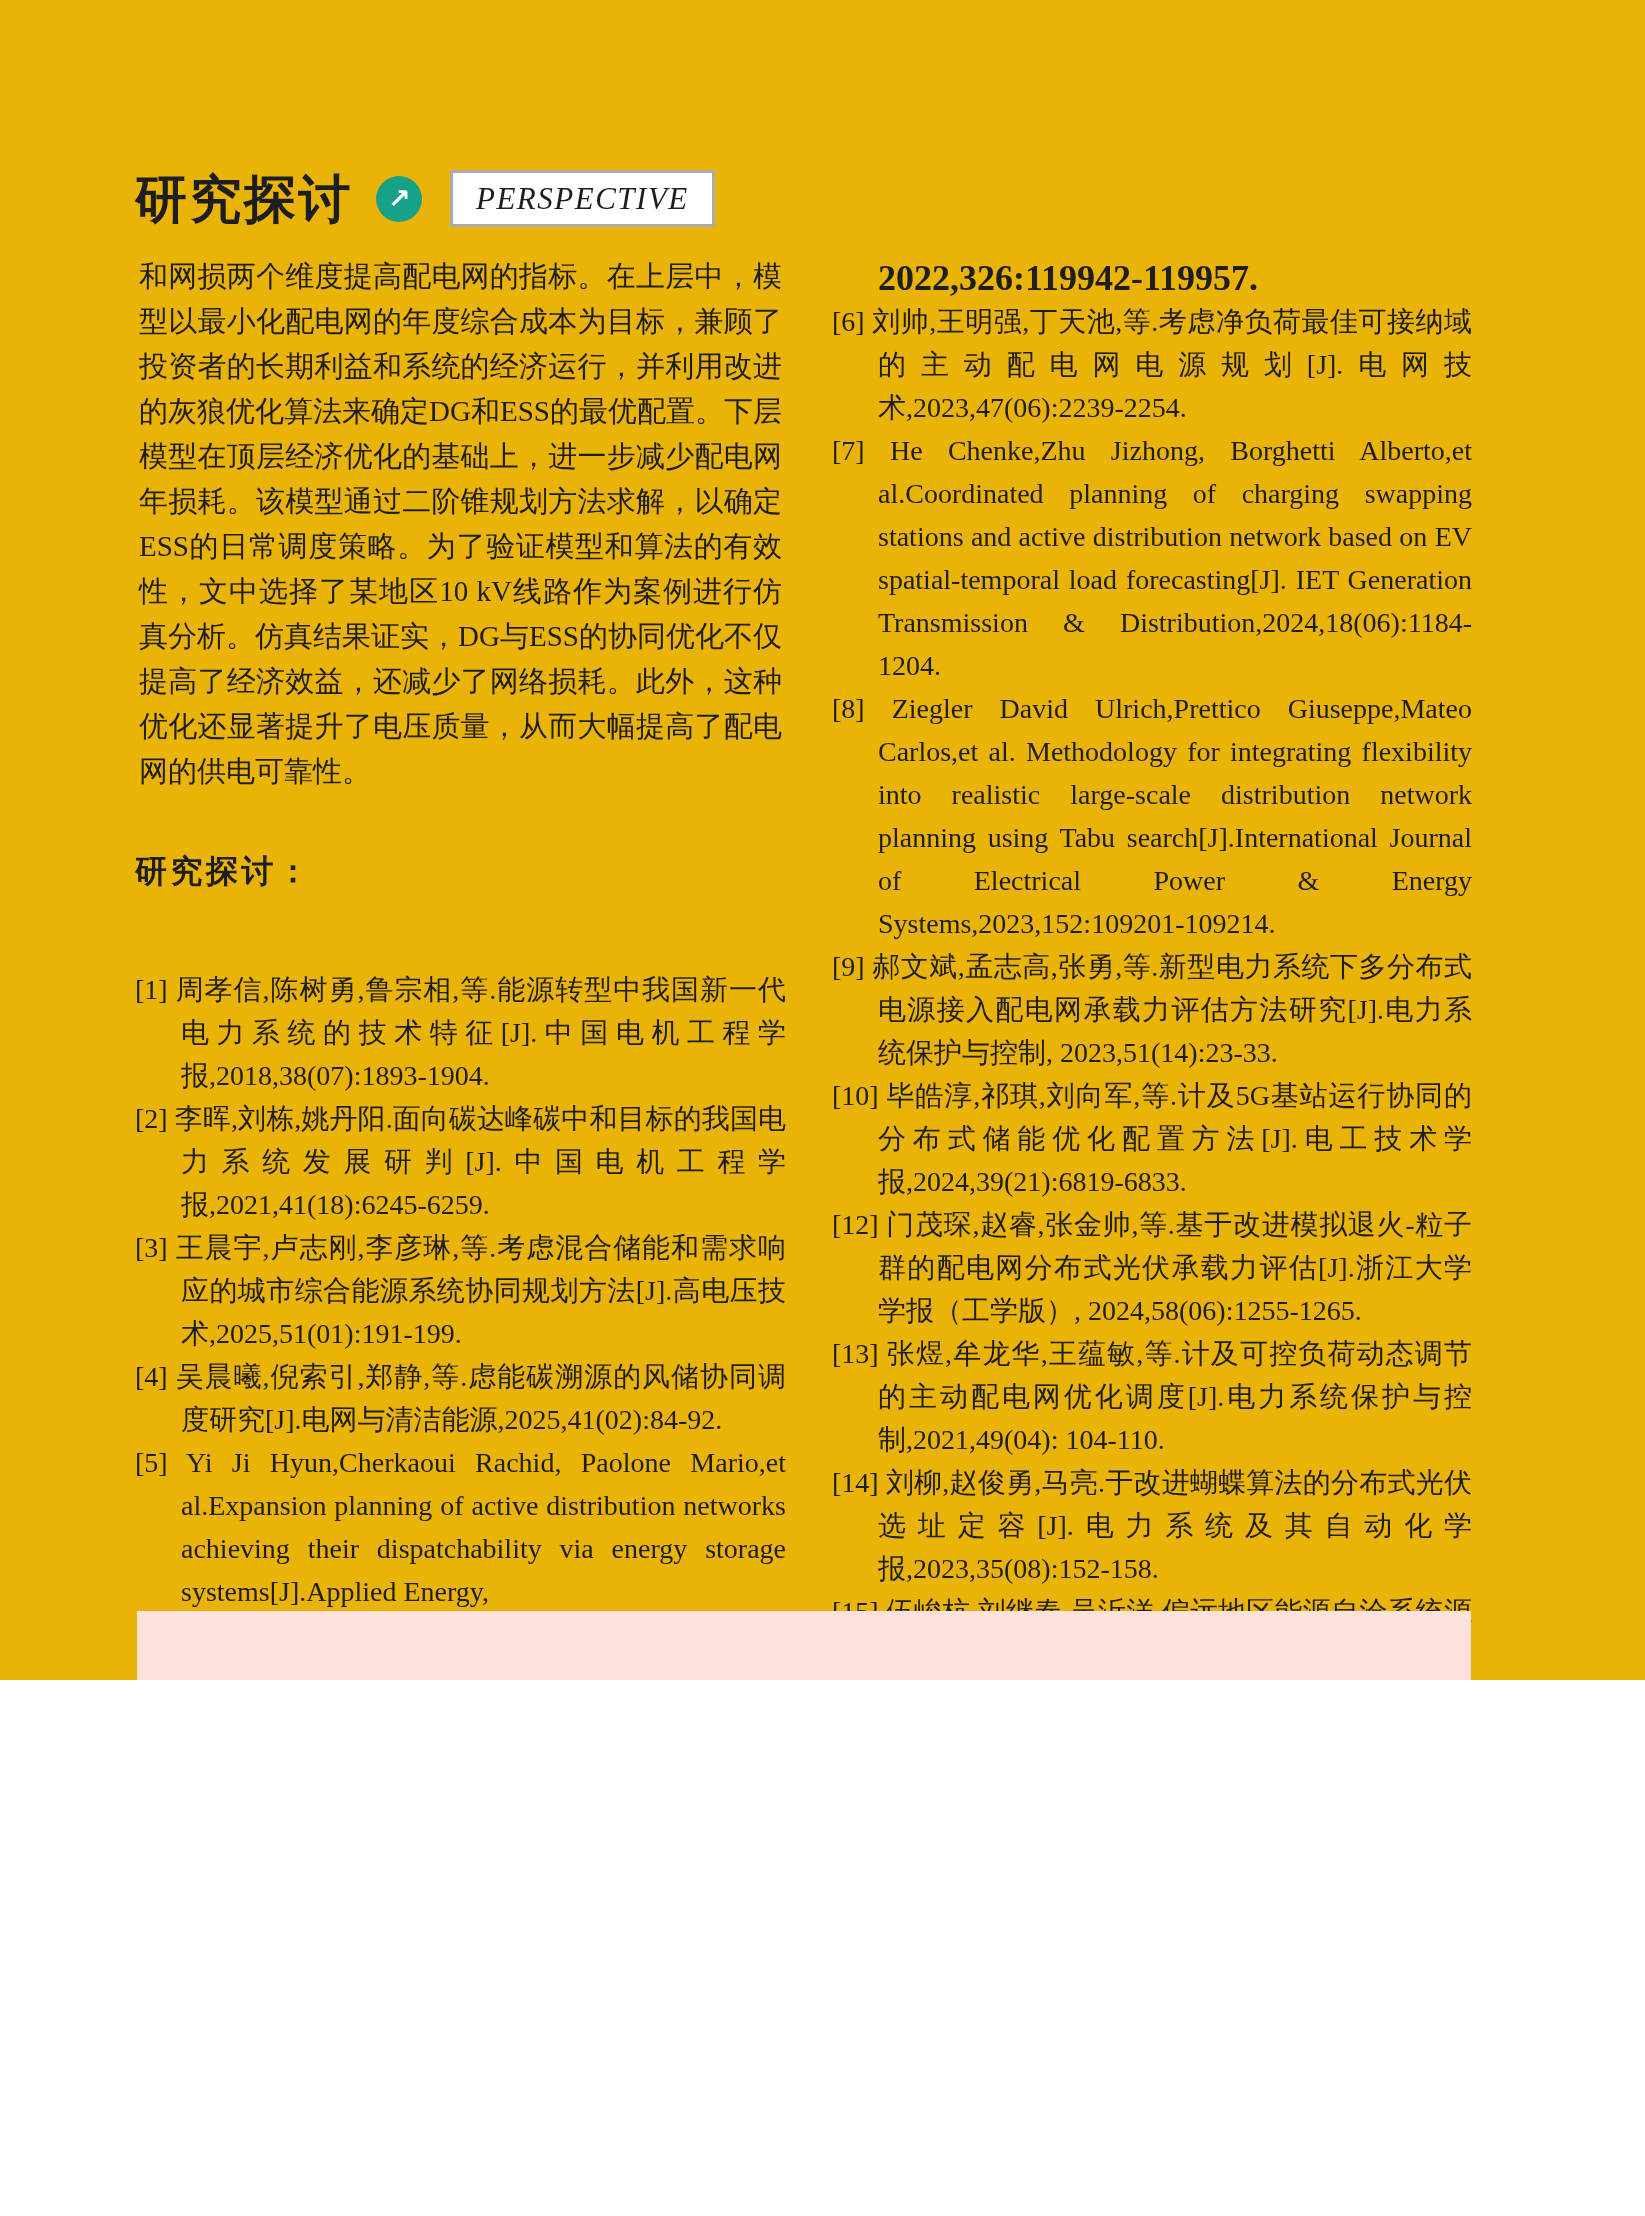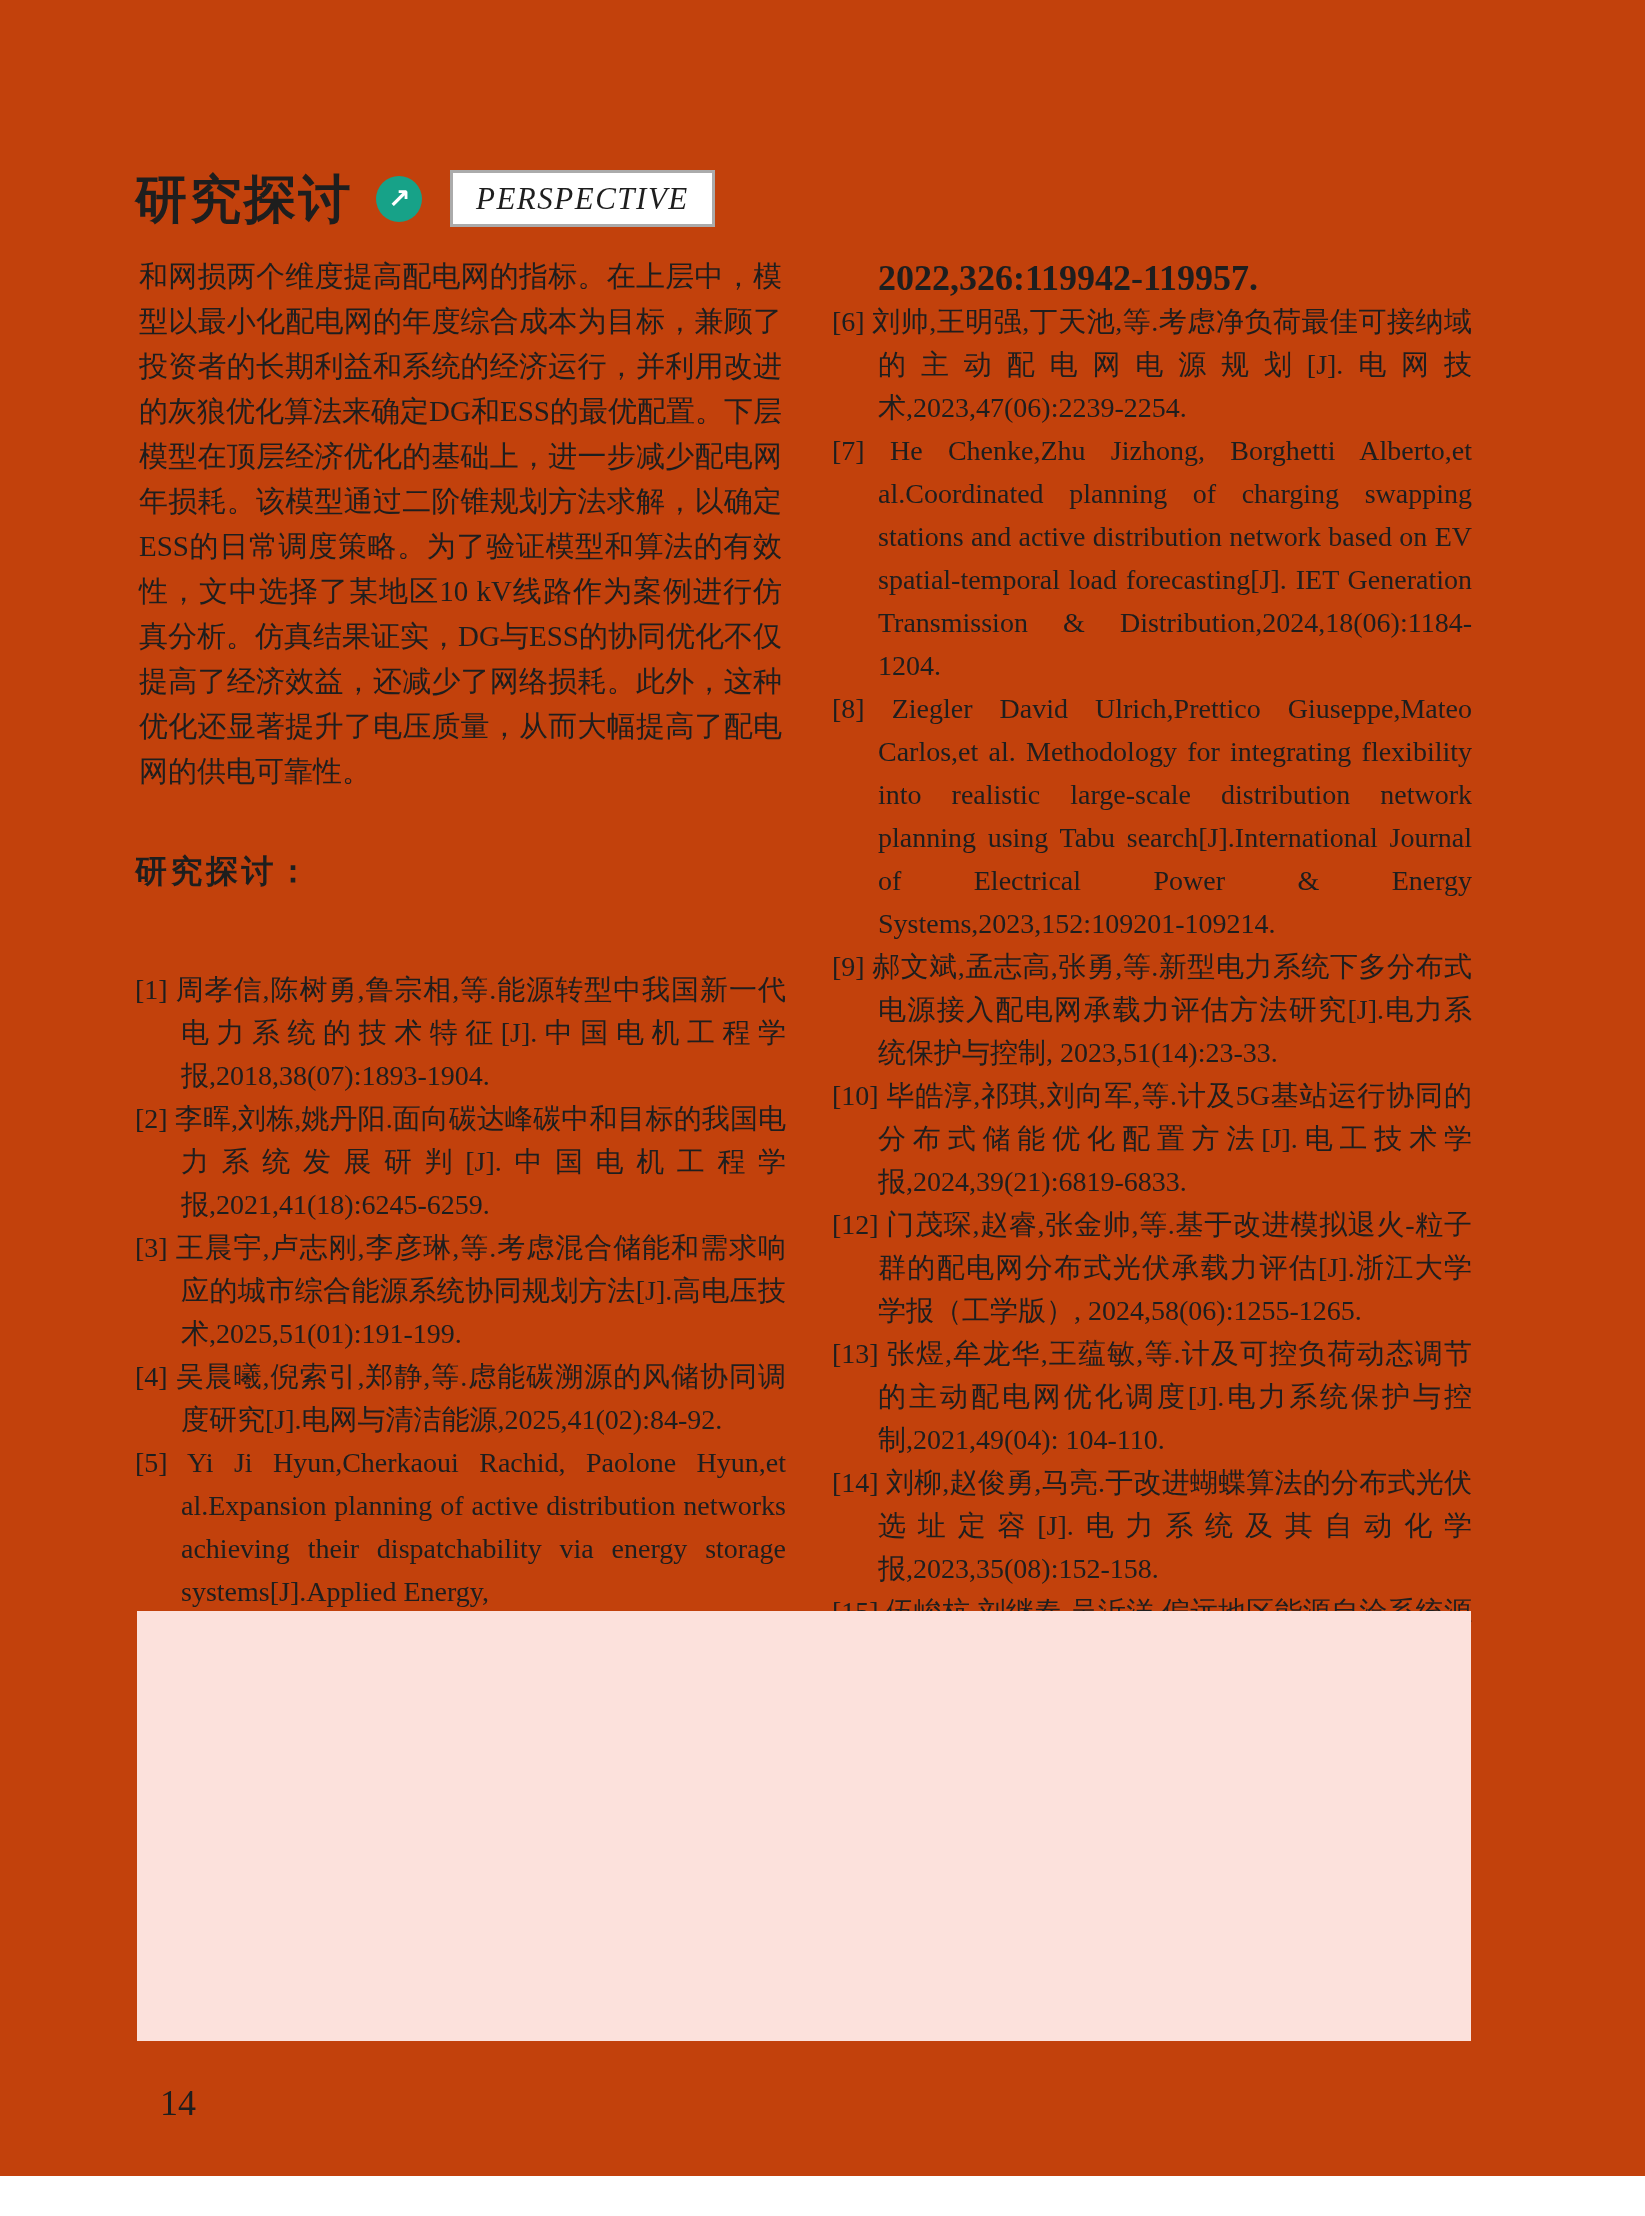--- a/index.html
+++ b/index.html
@@ -5,22 +5,22 @@
   :root{
     --accent-teal:#17A288;
     --panel-pink:#FCE1DC;
     --box-border-gray:#ABABAB;
     --ink:#1E1E1E;
   }
   html,body{margin:0;padding:0;background:#ffffff;}
   .page{
     position:relative;
     width:1645px;
-    height:2176px;
-    background:#c2410c;
+    height:1680px;
+    background:#eab308;
     font-family:"Liberation Serif","DejaVu Serif",serif;
     color:var(--ink);
     overflow:hidden;
   }
   
   .page-header{
     position:absolute;
     left:135px;
     top:164px;
     height:69px;
@@ -144,21 +144,21 @@
   </header>
 
   <section class="col col-left">
     <p class="body-text">和网损两个维度提高配电网的指标。在上层中，模型以最小化配电网的年度综合成本为目标，兼顾了投资者的长期利益和系统的经济运行，并利用改进的灰狼优化算法来确定DG和ESS的最优配置。下层模型在顶层经济优化的基础上，进一步减少配电网年损耗。该模型通过二阶锥规划方法求解，以确定ESS的日常调度策略。为了验证模型和算法的有效性，文中选择了某地区10 kV线路作为案例进行仿真分析。仿真结果证实，DG与ESS的协同优化不仅提高了经济效益，还减少了网络损耗。此外，这种优化还显著提升了电压质量，从而大幅提高了配电网的供电可靠性。</p>
     <h2 class="refs-heading">研究探讨：</h2>
     <ol class="refs">
         <li class="ref"><span class="ref-label">[1]</span><span class="ref-text"> 周孝信,陈树勇,鲁宗相,等.能源转型中我国新一代电力系统的技术特征[J].中国电机工程学报,2018,38(07):1893-1904.</span></li>
         <li class="ref"><span class="ref-label">[2]</span><span class="ref-text"> 李晖,刘栋,姚丹阳.面向碳达峰碳中和目标的我国电力系统发展研判[J].中国电机工程学报,2021,41(18):6245-6259.</span></li>
         <li class="ref"><span class="ref-label">[3]</span><span class="ref-text"> 王晨宇,卢志刚,李彦琳,等.考虑混合储能和需求响应的城市综合能源系统协同规划方法[J].高电压技术,2025,51(01):191-199.</span></li>
         <li class="ref"><span class="ref-label">[4]</span><span class="ref-text"> 吴晨曦,倪索引,郑静,等.虑能碳溯源的风储协同调度研究[J].电网与清洁能源,2025,41(02):84-92.</span></li>
-        <li class="ref"><span class="ref-label">[5]</span><span class="ref-text"> Yi Ji Hyun,Cherkaoui Rachid, Paolone Hyun,et al.Expansion planning of active distribution networks achieving their dispatchability via energy storage systems[J].Applied Energy,</span></li>
+        <li class="ref"><span class="ref-label">[5]</span><span class="ref-text"> Yi Ji Hyun,Cherkaoui Rachid, Paolone Mario,et al.Expansion planning of active distribution networks achieving their dispatchability via energy storage systems[J].Applied Energy,</span></li>
       </ol>
   </section>
 
   <section class="col col-right">
     <div class="carryover">2022,326:119942-119957.</div>
     <ol class="refs">
         <li class="ref"><span class="ref-label">[6]</span><span class="ref-text"> 刘帅,王明强,丁天池,等.考虑净负荷最佳可接纳域的主动配电网电源规划[J].电网技术,2023,47(06):2239-2254.</span></li>
         <li class="ref"><span class="ref-label">[7]</span><span class="ref-text"> He Chenke,Zhu Jizhong, Borghetti Alberto,et al.Coordinated planning of charging swapping stations and active distribution network based on EV spatial-temporal load forecasting[J]. IET Generation Transmission &amp; Distribution,2024,18(06):1184-1204.</span></li>
         <li class="ref"><span class="ref-label">[8]</span><span class="ref-text"> Ziegler David Ulrich,Prettico Giuseppe,Mateo Carlos,et al. Methodology for integrating flexibility into realistic large-scale distribution network planning using Tabu search[J].International Journal of Electrical Power &amp; Energy Systems,2023,152:109201-109214.</span></li>
         <li class="ref"><span class="ref-label">[9]</span><span class="ref-text"> 郝文斌,孟志高,张勇,等.新型电力系统下多分布式电源接入配电网承载力评估方法研究[J].电力系统保护与控制, 2023,51(14):23-33.</span></li>

